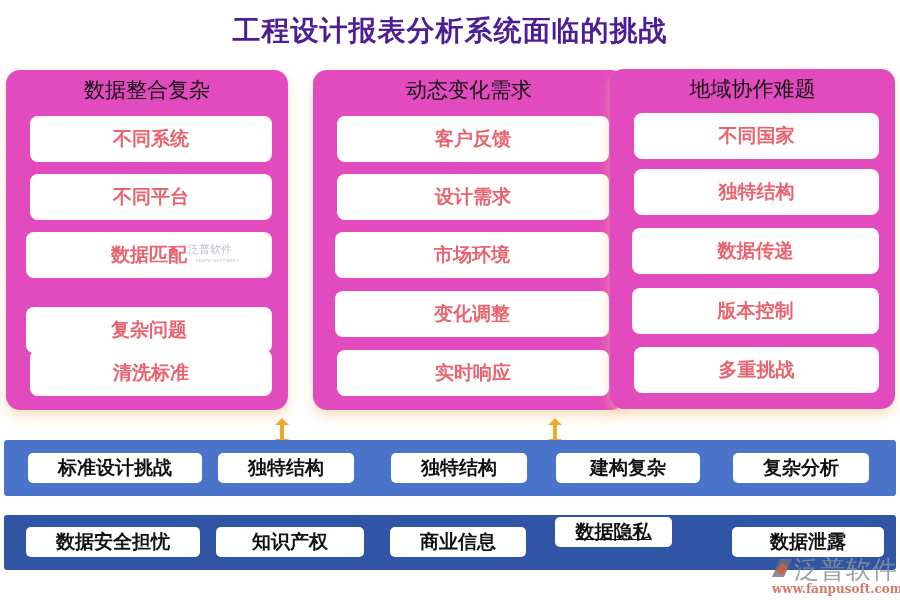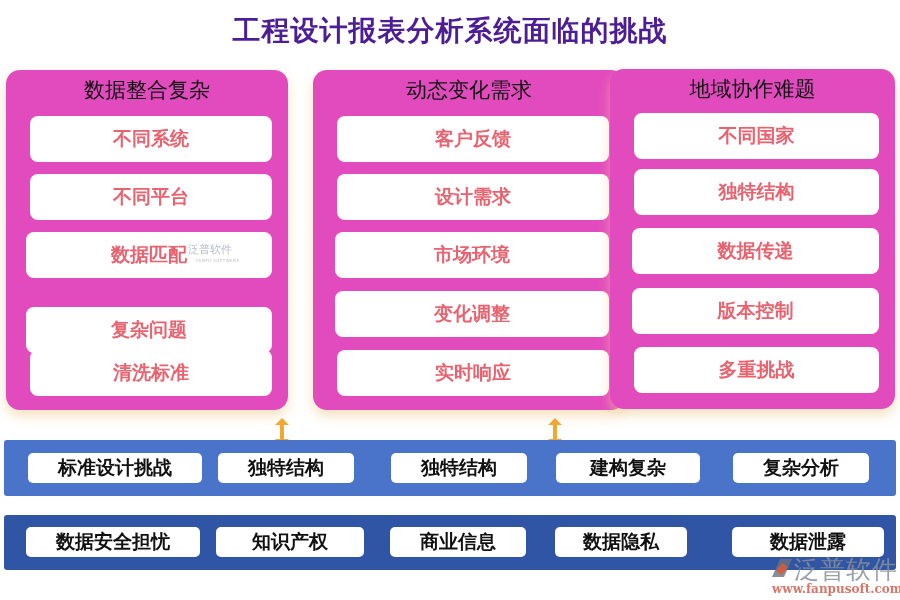--- a/index.html
+++ b/index.html
@@ -98,21 +98,21 @@
   <div class="pill" style="left:214px;width:136px;top:13px;">独特结构</div>
   <div class="pill" style="left:387px;width:136px;top:13px;">独特结构</div>
   <div class="pill" style="left:552px;width:144px;top:13px;">建构复杂</div>
   <div class="pill" style="left:729px;width:136px;top:13px;">复杂分析</div>
 </div>
 
 <div class="band band2">
   <div class="pill" style="left:22px;width:174px;top:12px;">数据安全担忧</div>
   <div class="pill" style="left:212px;width:148px;top:12px;">知识产权</div>
   <div class="pill" style="left:386px;width:136px;top:12px;">商业信息</div>
-  <div class="pill" style="left:551px;width:132px;top:12px;">数据隐私</div>
+  <div class="pill" style="left:551px;width:117px;top:2px;text-decoration:underline;">数据隐私</div>
   <div class="pill" style="left:728px;width:152px;top:12px;">数据泄露</div>
 </div>
 
 <div class="logo">
   <svg class="logo-mark" viewBox="0 0 24 22">
     <polygon points="2,20 10,2 22,2 14,20" fill="#6b7080" opacity="0.8"></polygon>
     <polygon points="6,14 12,6 18,10 12,18" fill="#d95a3a" opacity="0.85"></polygon>
   </svg>
   <div class="logo-cn">泛普软件</div>
   <div class="logo-url">www.fanpusoft.com</div>

